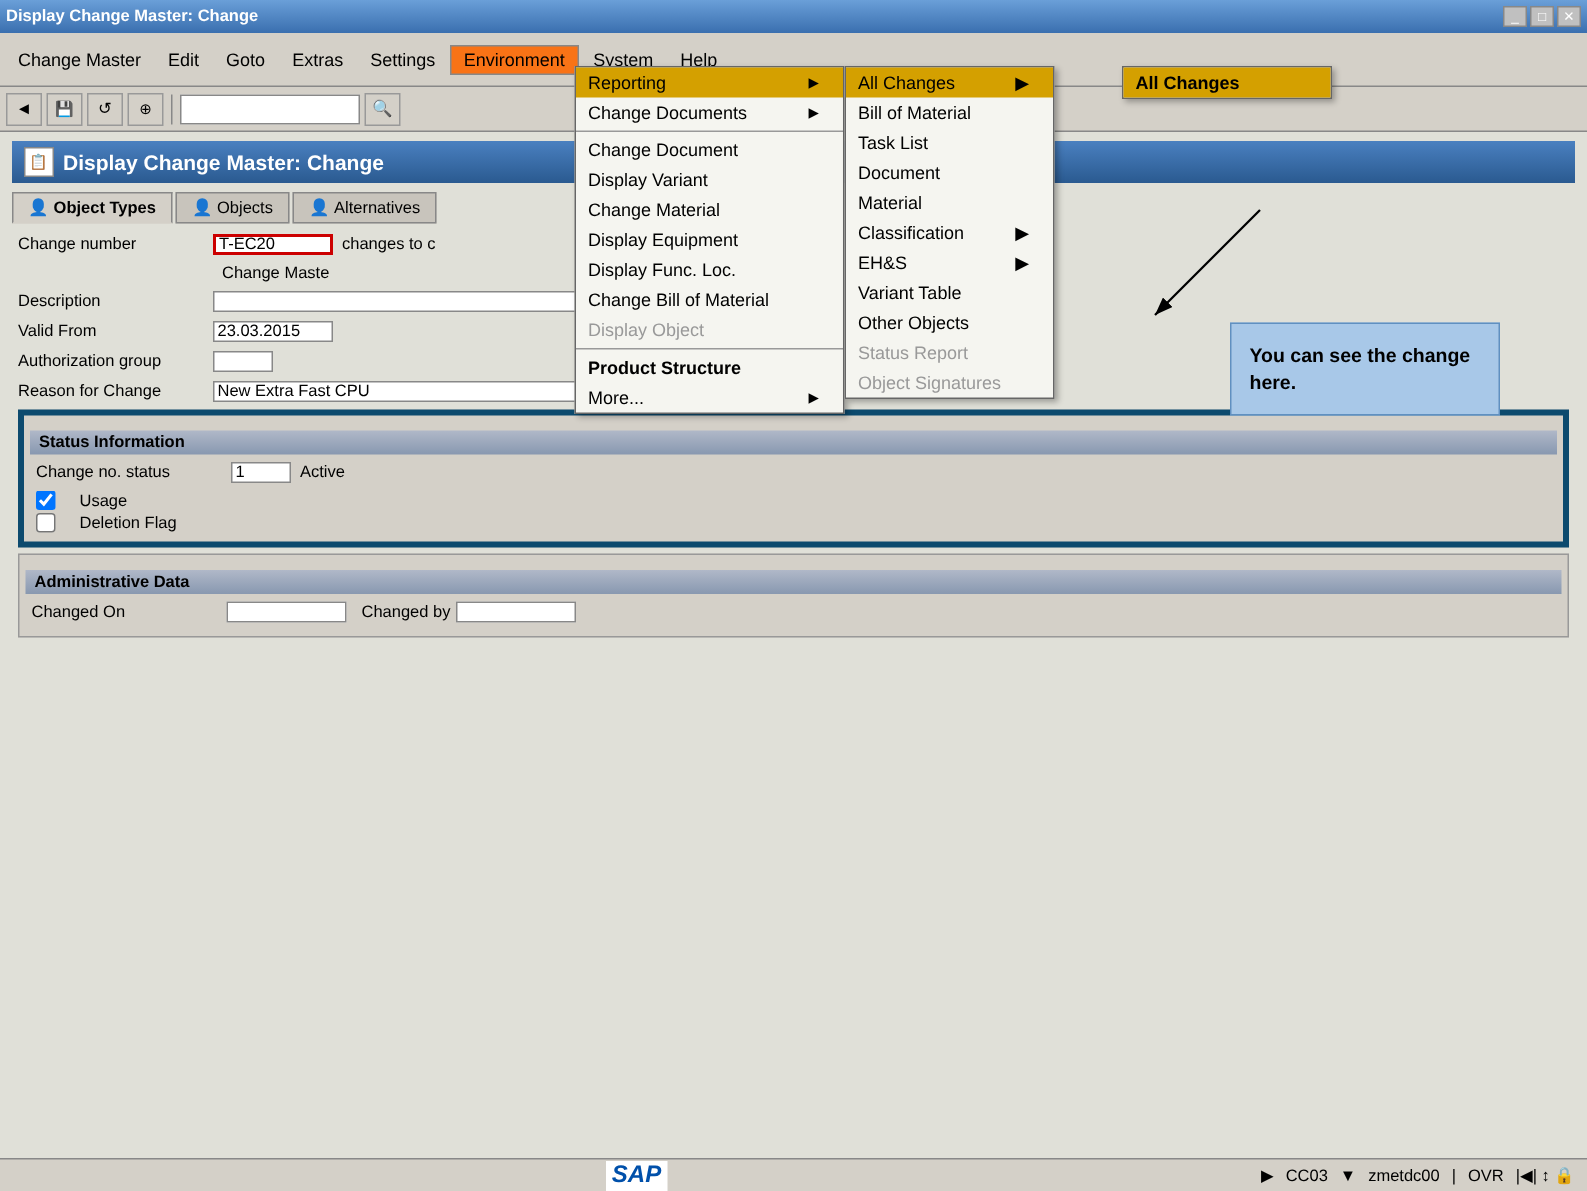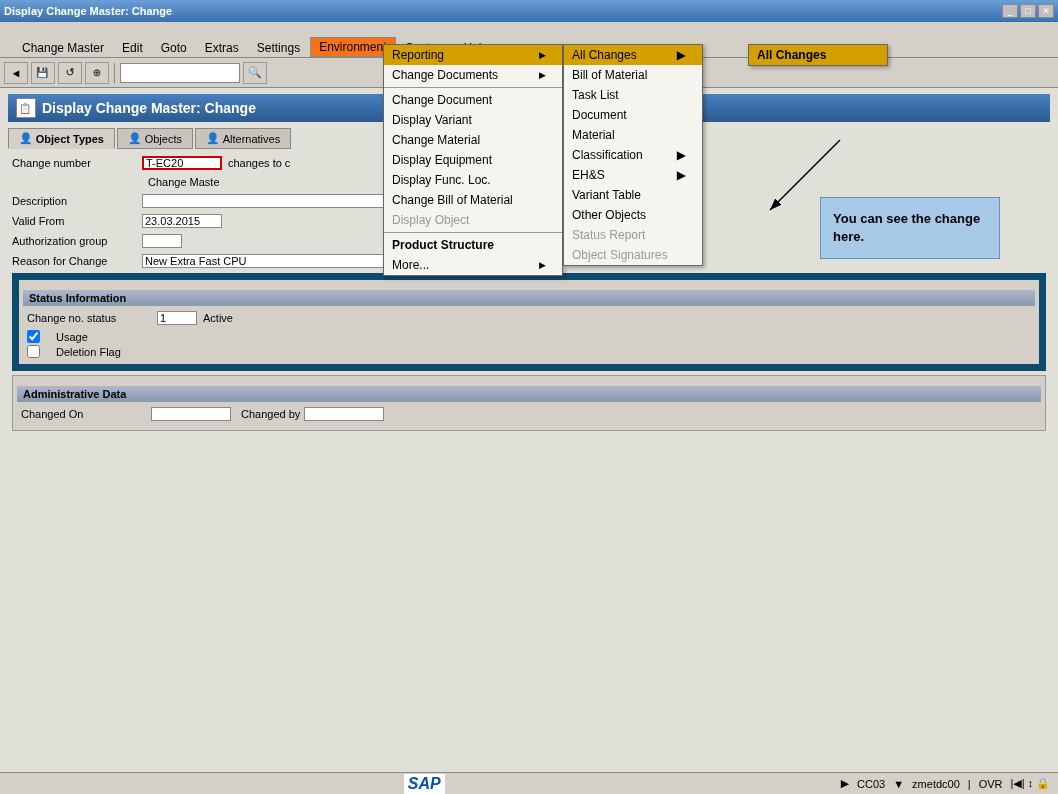--- a/index.html
+++ b/index.html
@@ -33,23 +33,23 @@
       font-size: 9px;
       display: flex; align-items: center; justify-content: center;
       cursor: pointer;
     }
 
     
     .menu-bar {
       background: #d4d0c8;
       height: 36px;
       display: flex;
-      align-items: flex-end;
+      align-items: center;
       border-bottom: 1px solid #888;
-      padding: 0 14px;
+      padding: 0 4px;
       gap: 2px;
     }
     .menu-item {
       padding: 2px 8px;
       cursor: pointer;
       font-size: 12px;
       color: #000;
     }
     .menu-item.active { background: #f97316; border: 1px solid #888; }
 
@@ -234,21 +234,21 @@
     }
     .all-changes-item.highlighted {
       background: #d4a000;
       color: #000;
       font-weight: bold;
     }
 
     
     .annotation-box {
       position: absolute;
-      top: 197px;
+      top: 215px;
       left: 820px;
       width: 180px;
       background: #a8c8e8;
       border: 1px solid #6090c0;
       padding: 12px;
       font-size: 13px;
       font-weight: bold;
       color: #000;
       line-height: 1.4;
     }
@@ -378,21 +378,21 @@
   </div>
   <div class="form-row">
     <div class="form-label">Authorization group</div>
     <input class="form-input small-input" type="text" style="">
   </div>
   <div class="form-row">
     <div class="form-label">Reason for Change</div>
     <input class="form-input" type="text" style="width: 300px;" value="New Extra Fast CPU">
   </div>
 
-  <div style="border:7px solid #0c4a6e; margin:4px; padding:4px; background:#d4d0c8;">
+  <div style="border:4px solid #0c4a6e; margin:4px; padding:4px; background:#d4d0c8;">
     <div class="section-header">Status Information</div>
     <div class="form-row">
       <div class="form-label">Change no. status</div>
       <input class="form-input small-input" type="text" value="1" style="">
       <span class="form-text">Active</span>
     </div>
     <div class="checkbox-row">
       <input type="checkbox" checked="" style="">
       <span>Usage</span>
     </div>

